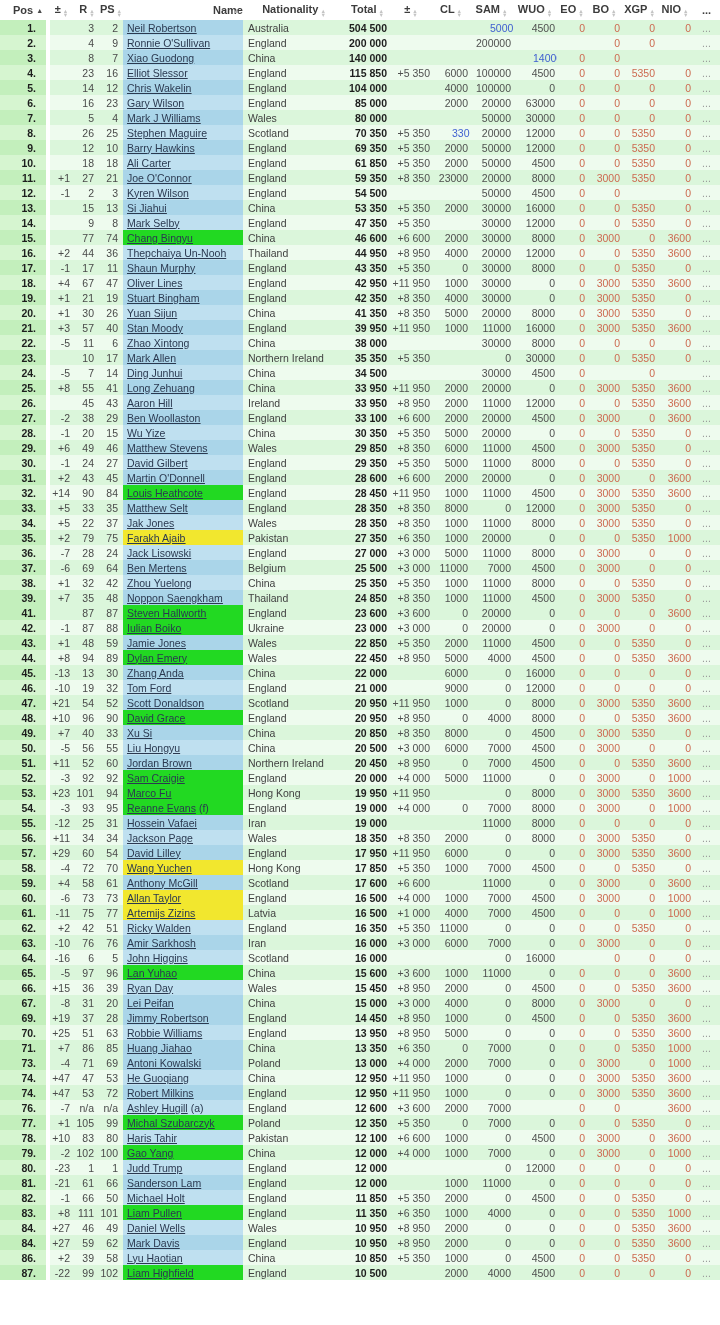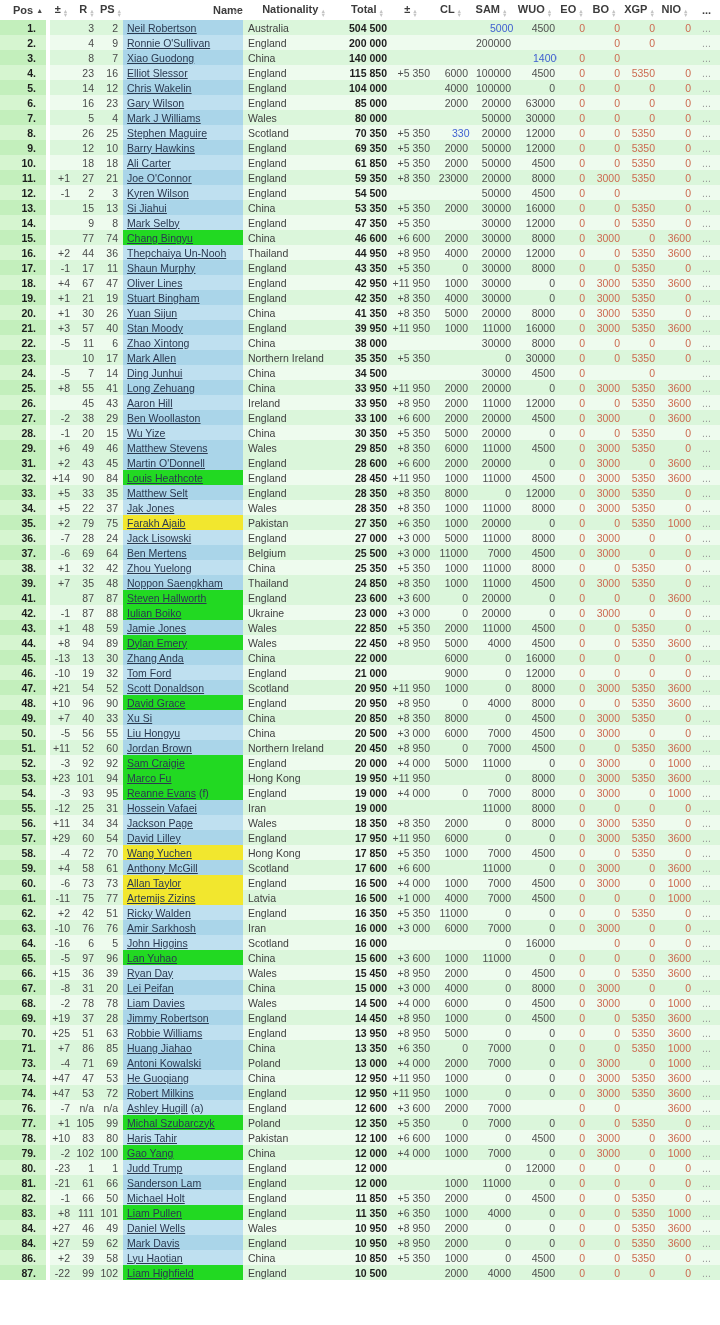--- a/index.html
+++ b/index.html
@@ -667,20 +667,39 @@
         <td class="c-tchg">+8 350</td>
         <td class="c-cl">6000</td>
         <td class="c-sa">11000</td>
         <td class="c-wu">4500</td>
         <td class="c-eo">0</td>
         <td class="c-bo">3000</td>
         <td class="c-xg">5350</td>
         <td class="c-ni">0</td>
         <td class="c-more">...</td>
       </tr>
+      <tr class="even">
+        <td class="c-strip"></td>
+        <td class="c-pos">30.</td>
+        <td class="c-chg">-1</td>
+        <td class="c-r">24</td>
+        <td class="c-ps">27</td>
+        <td class="c-name hl-b"><span class="player-link">David Gilbert</span></td>
+        <td class="c-nat">England</td>
+        <td class="c-total">29 350</td>
+        <td class="c-tchg">+5 350</td>
+        <td class="c-cl">5000</td>
+        <td class="c-sa">11000</td>
+        <td class="c-wu">8000</td>
+        <td class="c-eo">0</td>
+        <td class="c-bo">0</td>
+        <td class="c-xg">5350</td>
+        <td class="c-ni">0</td>
+        <td class="c-more">...</td>
+      </tr>
       <tr class="odd">
         <td class="c-strip"></td>
         <td class="c-pos">31.</td>
         <td class="c-chg">+2</td>
         <td class="c-r">43</td>
         <td class="c-ps">45</td>
         <td class="c-name hl-b"><span class="player-link">Martin O'Donnell</span></td>
         <td class="c-nat">England</td>
         <td class="c-total">28 600</td>
         <td class="c-tchg">+6 600</td>
@@ -1351,39 +1370,20 @@
         <td class="c-tchg">+3 000</td>
         <td class="c-cl">4000</td>
         <td class="c-sa">0</td>
         <td class="c-wu">8000</td>
         <td class="c-eo">0</td>
         <td class="c-bo">3000</td>
         <td class="c-xg">0</td>
         <td class="c-ni">0</td>
         <td class="c-more">...</td>
       </tr>
-      <tr class="even">
-        <td class="c-strip"></td>
-        <td class="c-pos">68.</td>
-        <td class="c-chg">-2</td>
-        <td class="c-r">78</td>
-        <td class="c-ps">78</td>
-        <td class="c-name hl-b"><span class="player-link">Liam Davies</span></td>
-        <td class="c-nat">Wales</td>
-        <td class="c-total">14 500</td>
-        <td class="c-tchg">+4 000</td>
-        <td class="c-cl">6000</td>
-        <td class="c-sa">0</td>
-        <td class="c-wu">4500</td>
-        <td class="c-eo">0</td>
-        <td class="c-bo">3000</td>
-        <td class="c-xg">0</td>
-        <td class="c-ni">1000</td>
-        <td class="c-more">...</td>
-      </tr>
       <tr class="odd">
         <td class="c-strip"></td>
         <td class="c-pos">69.</td>
         <td class="c-chg">+19</td>
         <td class="c-r">37</td>
         <td class="c-ps">28</td>
         <td class="c-name hl-b"><span class="player-link">Jimmy Robertson</span></td>
         <td class="c-nat">England</td>
         <td class="c-total">14 450</td>
         <td class="c-tchg">+8 950</td>

